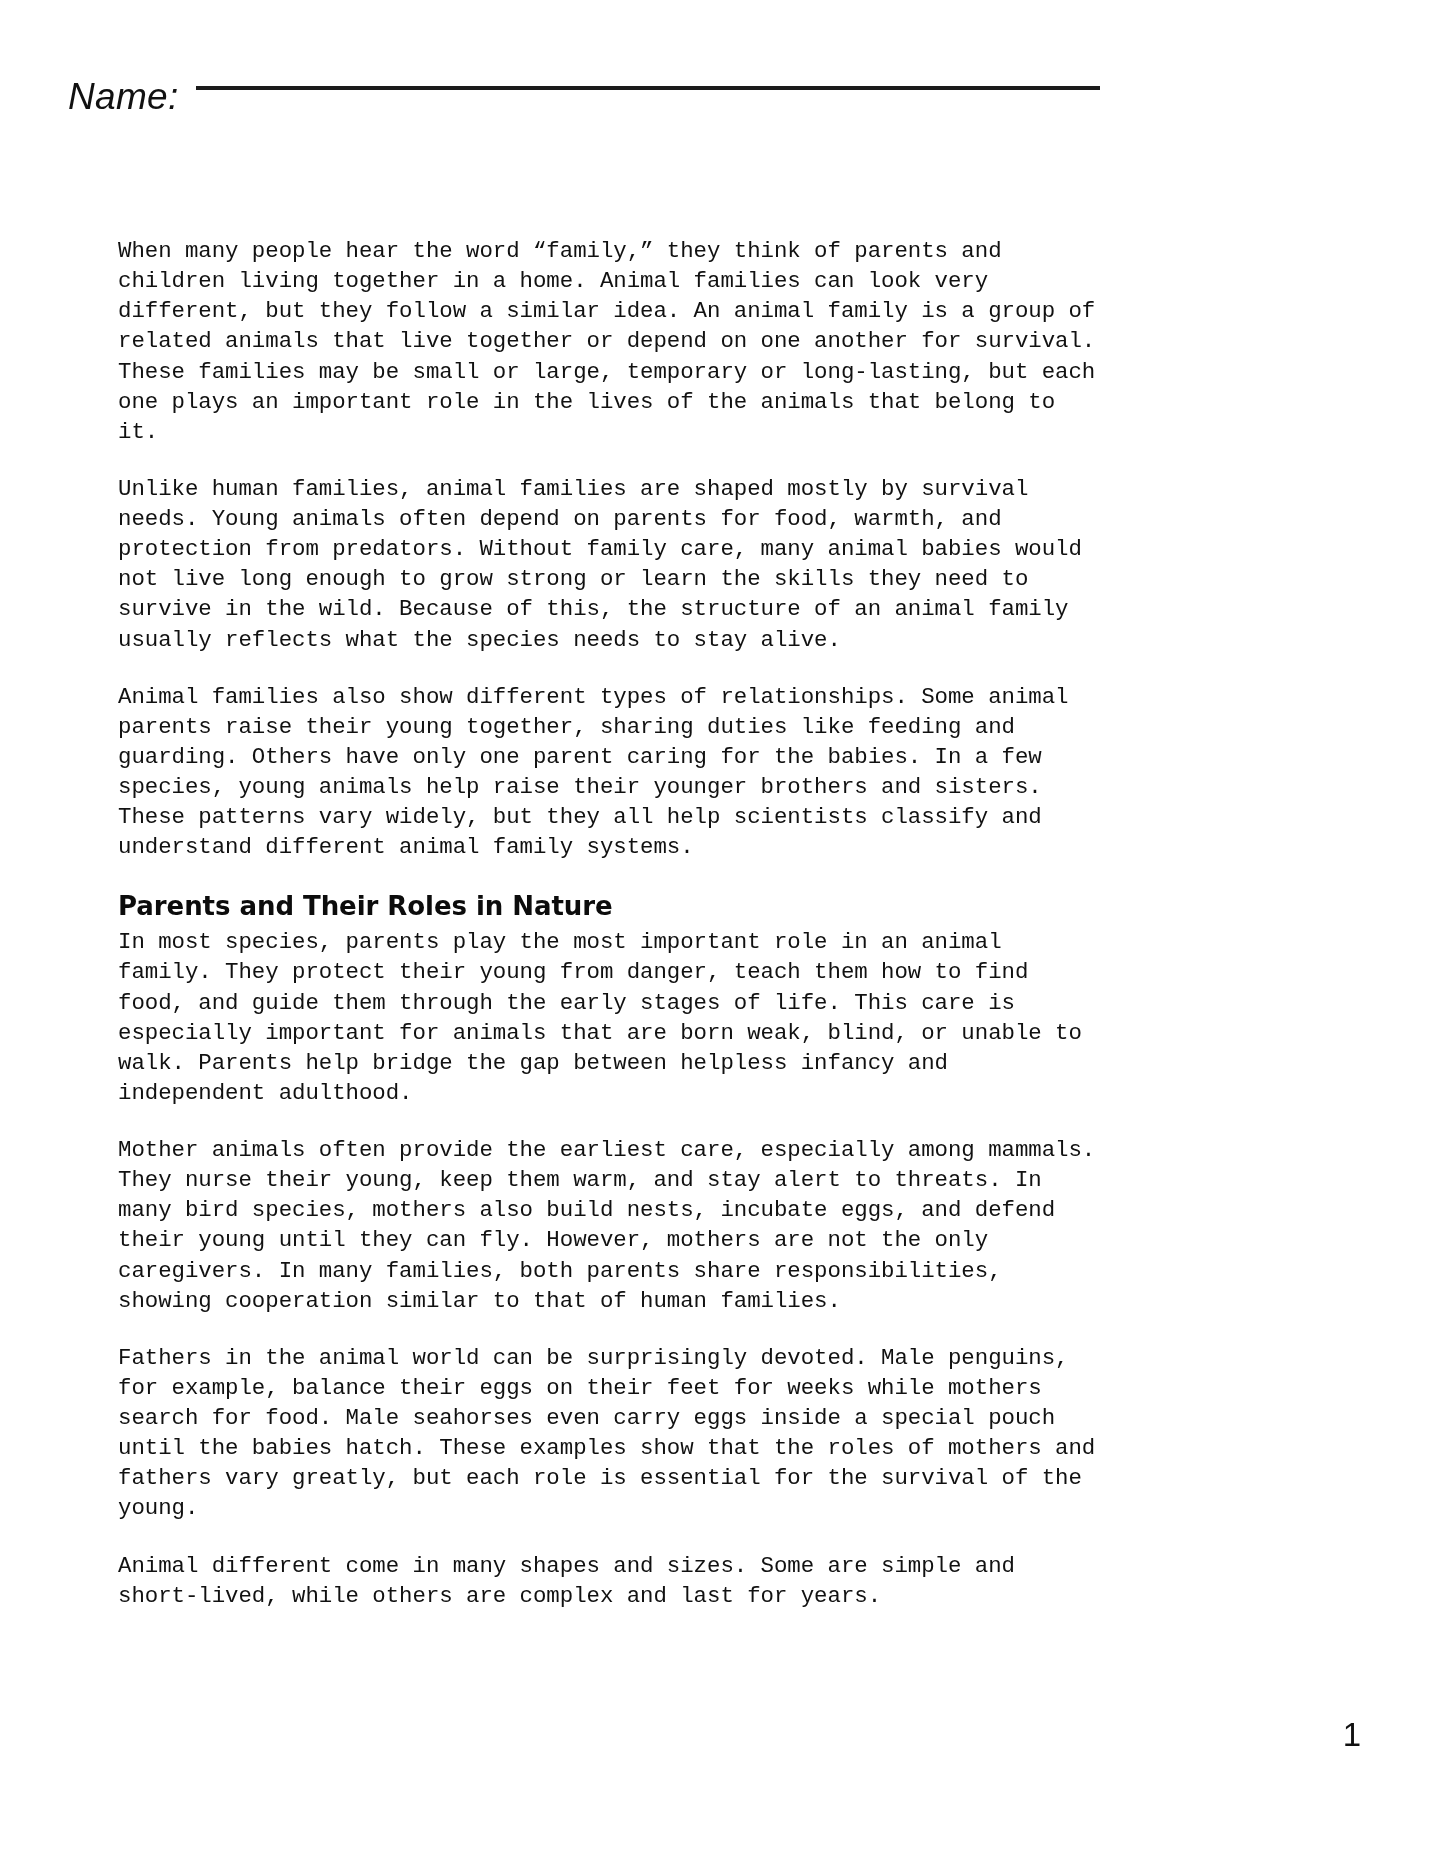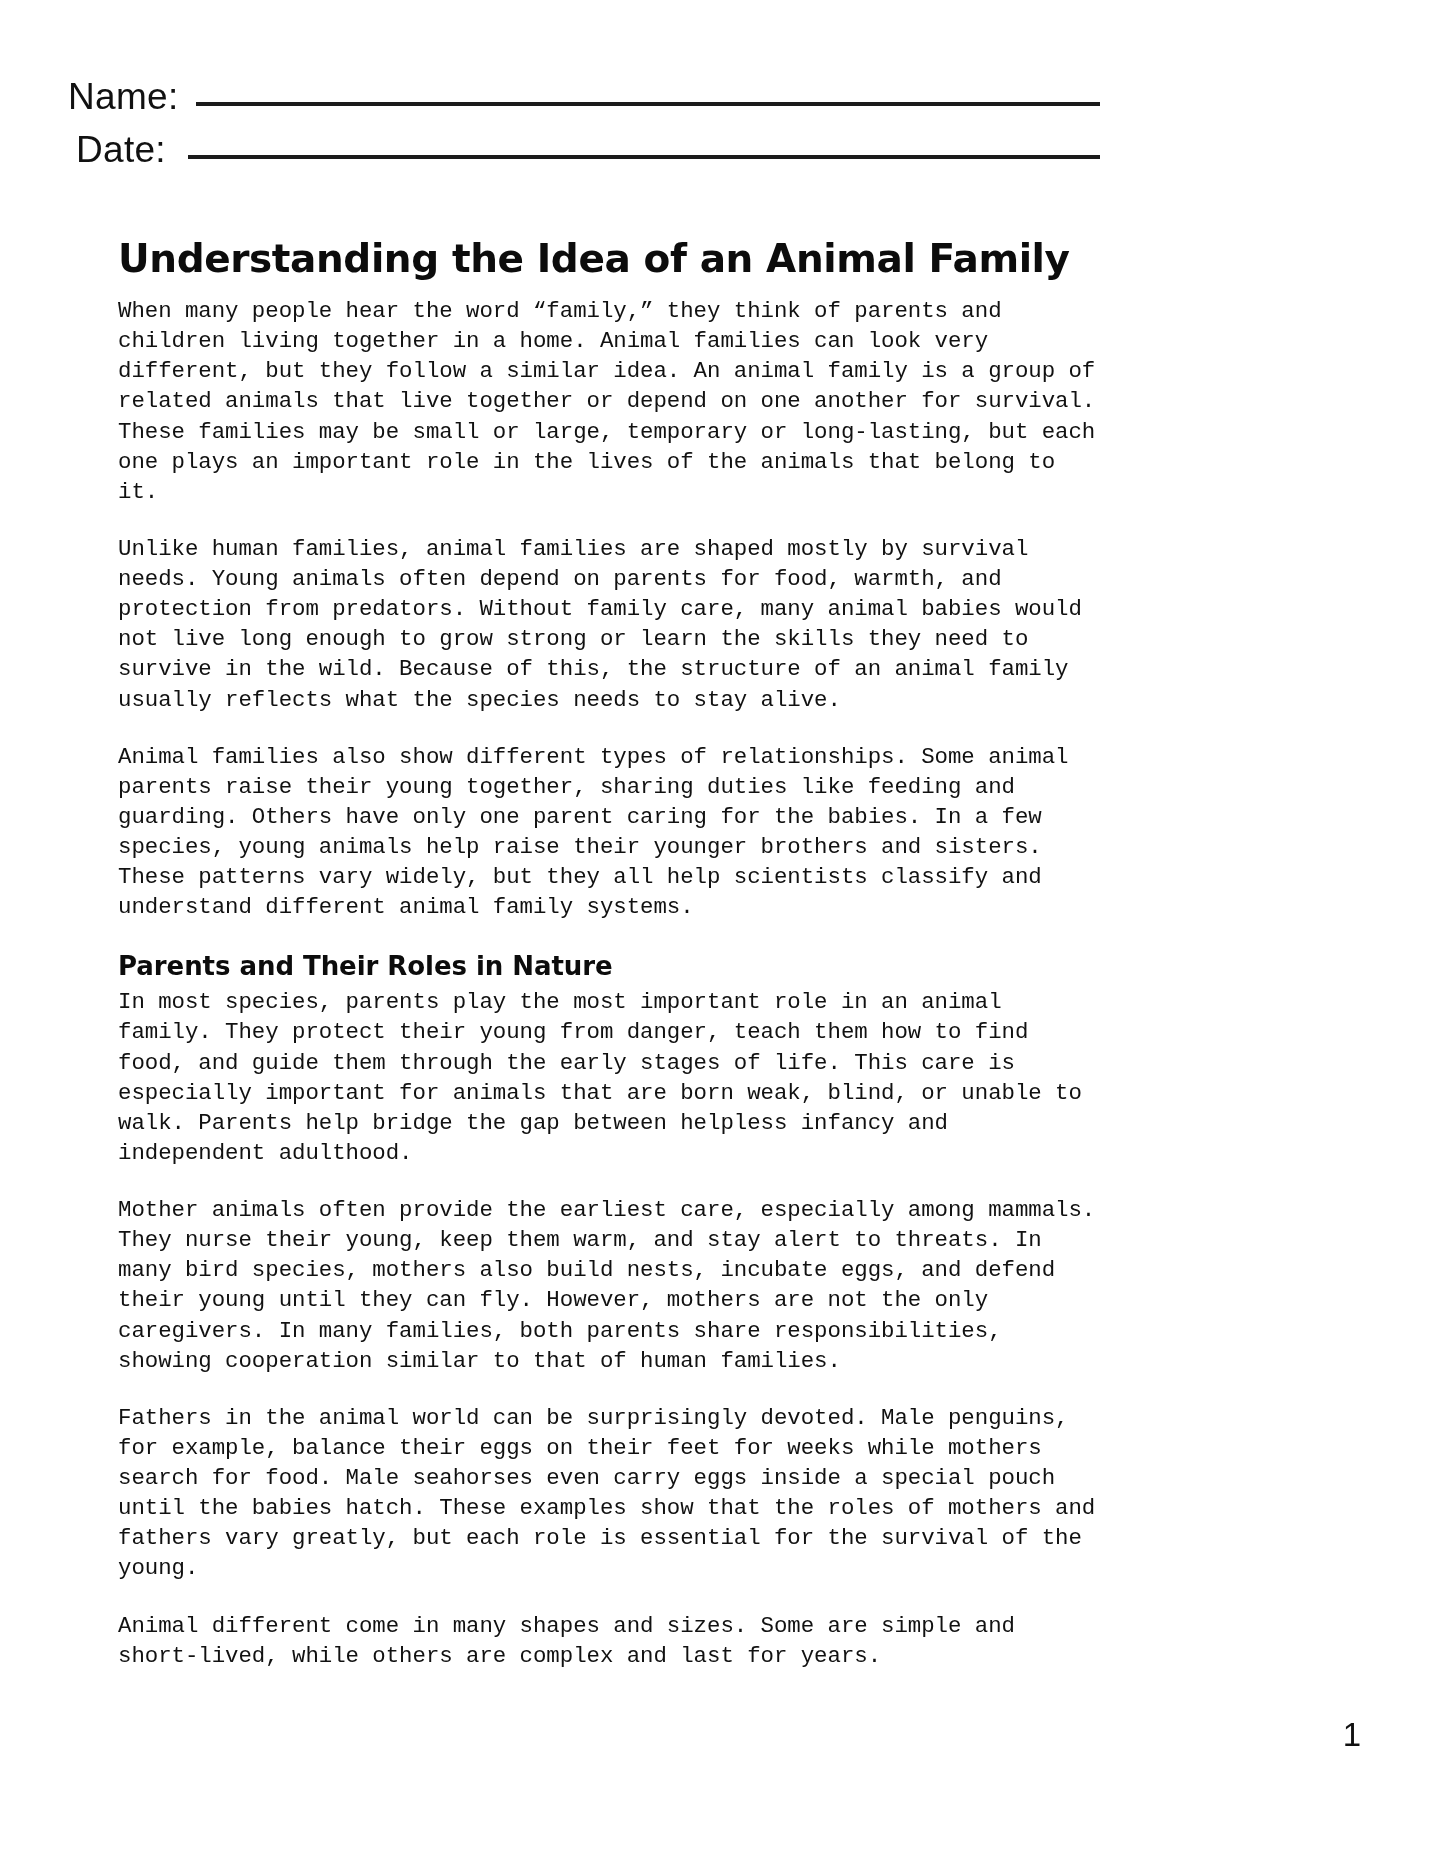--- a/index.html
+++ b/index.html
@@ -27,23 +27,24 @@
   
   .header-fields {
     position: absolute;
     top: 78px;
     left: 0;
     width: 1445px;
   }
 
   .field-row {
     display: flex;
-    align-items: flex-end;
+    align-items: center;
     width: 100%;
     box-sizing: border-box;
+    font-style: italic;
   }
 
   .field-row.name-row {
     padding-left: 68px;
     padding-right: 345px;
   }
 
   .field-row.date-row {
     padding-left: 76px;
     padding-right: 345px;
@@ -137,30 +138,25 @@
 
 <div class="page">
 
   <div class="header-fields">
 
     <div class="field-row name-row">
       <span class="field-label">Name:</span>
       <span class="field-rule"></span>
     </div>
 
-    <div class="field-row date-row">
-      <span class="field-label">Date:</span>
-      <span class="field-rule"></span>
-    </div>
 
   </div>
 
   <div class="article">
 
-    <h1 class="doc-title">Understanding the Idea of an Animal Family</h1>
 
     <p class="para">When many people hear the word “family,” they think of parents and children living together in a home. Animal families can look very different, but they follow a similar idea. An animal family is a group of related animals that live together or depend on one another for survival. These families may be small or large, temporary or long-lasting, but each one plays an important role in the lives of the animals that belong to it.</p>
     <p class="para">Unlike human families, animal families are shaped mostly by survival needs. Young animals often depend on parents for food, warmth, and protection from predators. Without family care, many animal babies would not live long enough to grow strong or learn the skills they need to survive in the wild. Because of this, the structure of an animal family usually reflects what the species needs to stay alive.</p>
     <p class="para">Animal families also show different types of relationships. Some animal parents raise their young together, sharing duties like feeding and guarding. Others have only one parent caring for the babies. In a few species, young animals help raise their younger brothers and sisters. These patterns vary widely, but they all help scientists classify and understand different animal family systems.</p>
 
     <p class="subhead">Parents and Their Roles in Nature</p>
     <p class="para">In most species, parents play the most important role in an animal family. They protect their young from danger, teach them how to find food, and guide them through the early stages of life. This care is especially important for animals that are born weak, blind, or unable to walk. Parents help bridge the gap between helpless infancy and independent adulthood.</p>
     <p class="para">Mother animals often provide the earliest care, especially among mammals. They nurse their young, keep them warm, and stay alert to threats. In many bird species, mothers also build nests, incubate eggs, and defend their young until they can fly. However, mothers are not the only caregivers. In many families, both parents share responsibilities, showing cooperation similar to that of human families.</p>
     <p class="para">Fathers in the animal world can be surprisingly devoted. Male penguins, for example, balance their eggs on their feet for weeks while mothers search for food. Male seahorses even carry eggs inside a special pouch until the babies hatch. These examples show that the roles of mothers and fathers vary greatly, but each role is essential for the survival of the young.</p>
 

